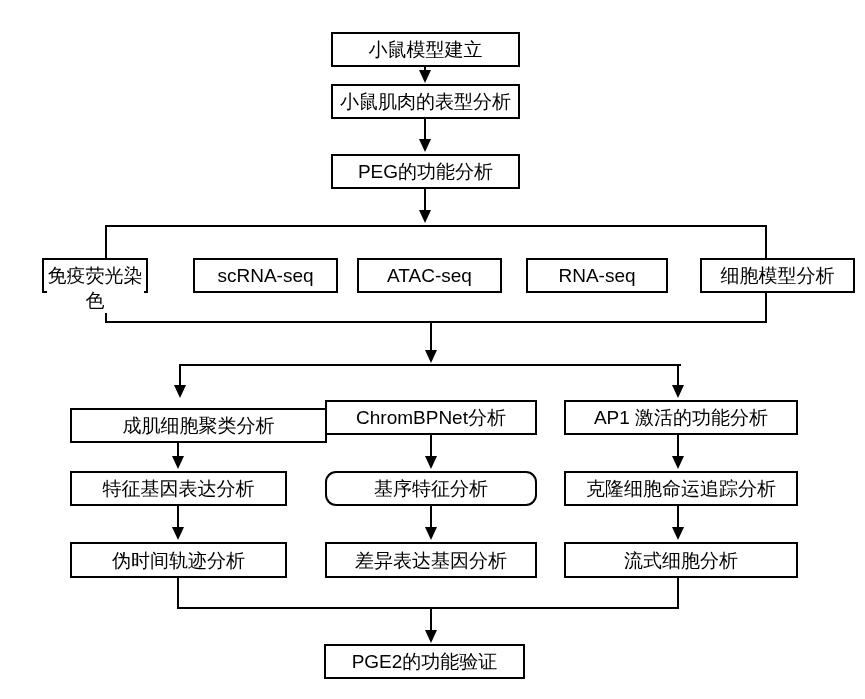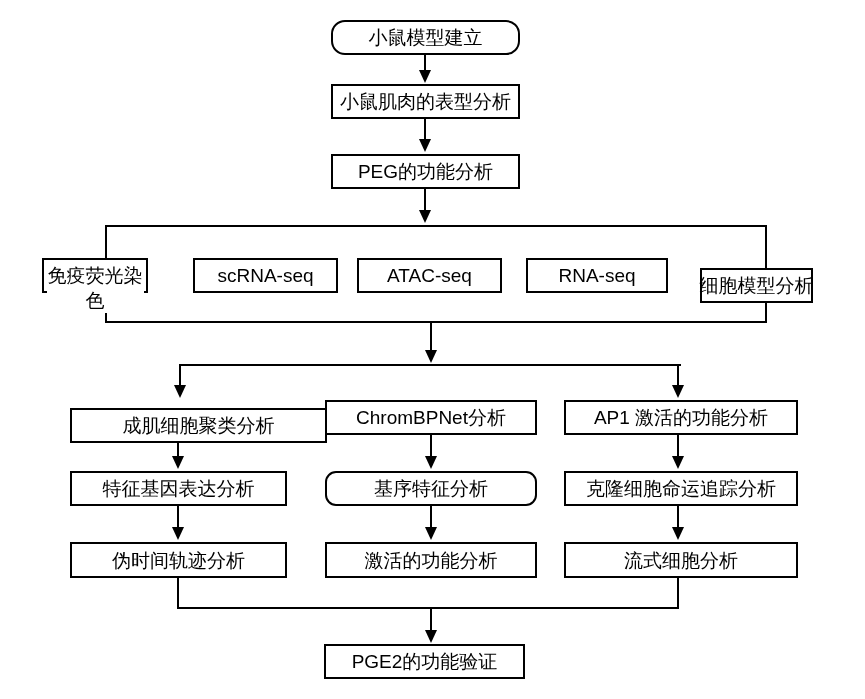--- a/index.html
+++ b/index.html
@@ -52,21 +52,21 @@
     border-right: 6px solid transparent;
     border-top: 13px solid #000000;
     z-index: 1;
   }
 </style>
 </head>
 <body>
 
 <div class="canvas">
 
-  <div class="node" style="left:331px; top:20px;  width:189px; height:35px;border-radius:14px;">
+  <div class="node" style="left:331px; top:32px;  width:189px; height:35px;">
       <span class="nl">小鼠模型建立</span>
     </div>
   <div class="node" style="left:331px; top:84px;  width:189px; height:35px;">
       <span class="nl">小鼠肌肉的表型分析</span>
     </div>
   <div class="node" style="left:331px; top:154px; width:189px; height:35px;">
       <span class="nl">PEG的功能分析</span>
     </div>
 
   <div class="line" style="left:424px; top:49px;  width:2px; height:22px;"></div>
@@ -86,21 +86,21 @@
     </div>
   <div class="node" style="left:193px; top:258px; width:145px; height:35px;">
       <span class="nl">scRNA-seq</span>
     </div>
   <div class="node" style="left:526px; top:258px; width:142px; height:35px;">
       <span class="nl">RNA-seq</span>
     </div>
   <div class="node" style="left:357px; top:258px; width:145px; height:35px;">
       <span class="nl">ATAC-seq</span>
     </div>
-  <div class="node" style="left:700px; top:268px; width:113px; height:35px;">
+  <div class="node" style="left:700px; top:258px; width:155px; height:35px;">
       <span class="nl">细胞模型分析</span>
     </div>
 
   <div class="line" style="left:430px; top:323px; width:2px; height:27px;"></div>
   <div class="ahead" style="left:425px; top:350px;"></div>
 
   <div class="line" style="left:179px; top:364px; width:502px; height:2px;"></div>
   <div class="line" style="left:179px; top:364px; width:2px; height:22px;"></div>
   <div class="ahead" style="left:174px; top:385px;"></div>
   <div class="line" style="left:677px; top:364px; width:2px; height:22px;"></div>
@@ -120,21 +120,21 @@
   <div class="line" style="left:177px; top:506px; width:2px; height:22px;"></div>
   <div class="ahead" style="left:172px; top:527px;"></div>
 
   <div class="node" style="left:325px; top:400px; width:212px; height:35px;">
       <span class="nl">ChromBPNet分析</span>
     </div>
   <div class="node" style="left:325px; top:471px; width:212px; height:35px;border-radius:11px;">
       <span class="nl">基序特征分析</span>
     </div>
   <div class="node" style="left:325px; top:542px; width:212px; height:36px;">
-      <span class="nl">激活的功能分析</span>
+      <span class="nl">差异表达基因分析</span>
     </div>
   <div class="line" style="left:430px; top:435px; width:2px; height:23px;"></div>
   <div class="ahead" style="left:425px; top:456px;"></div>
   <div class="line" style="left:430px; top:506px; width:2px; height:22px;"></div>
   <div class="ahead" style="left:425px; top:527px;"></div>
 
   <div class="node" style="left:564px; top:400px; width:234px; height:35px;">
       <span class="nl">AP1 激活的功能分析</span>
     </div>
   <div class="node" style="left:564px; top:471px; width:234px; height:35px;">

